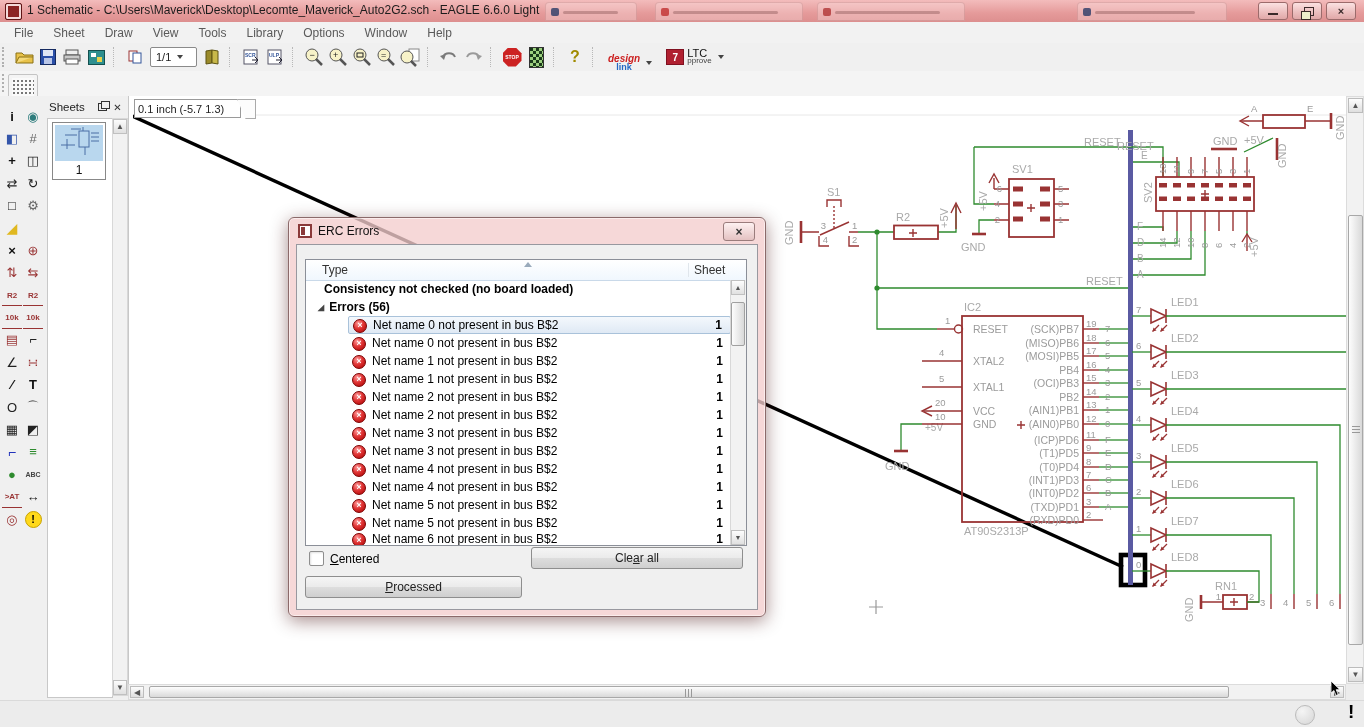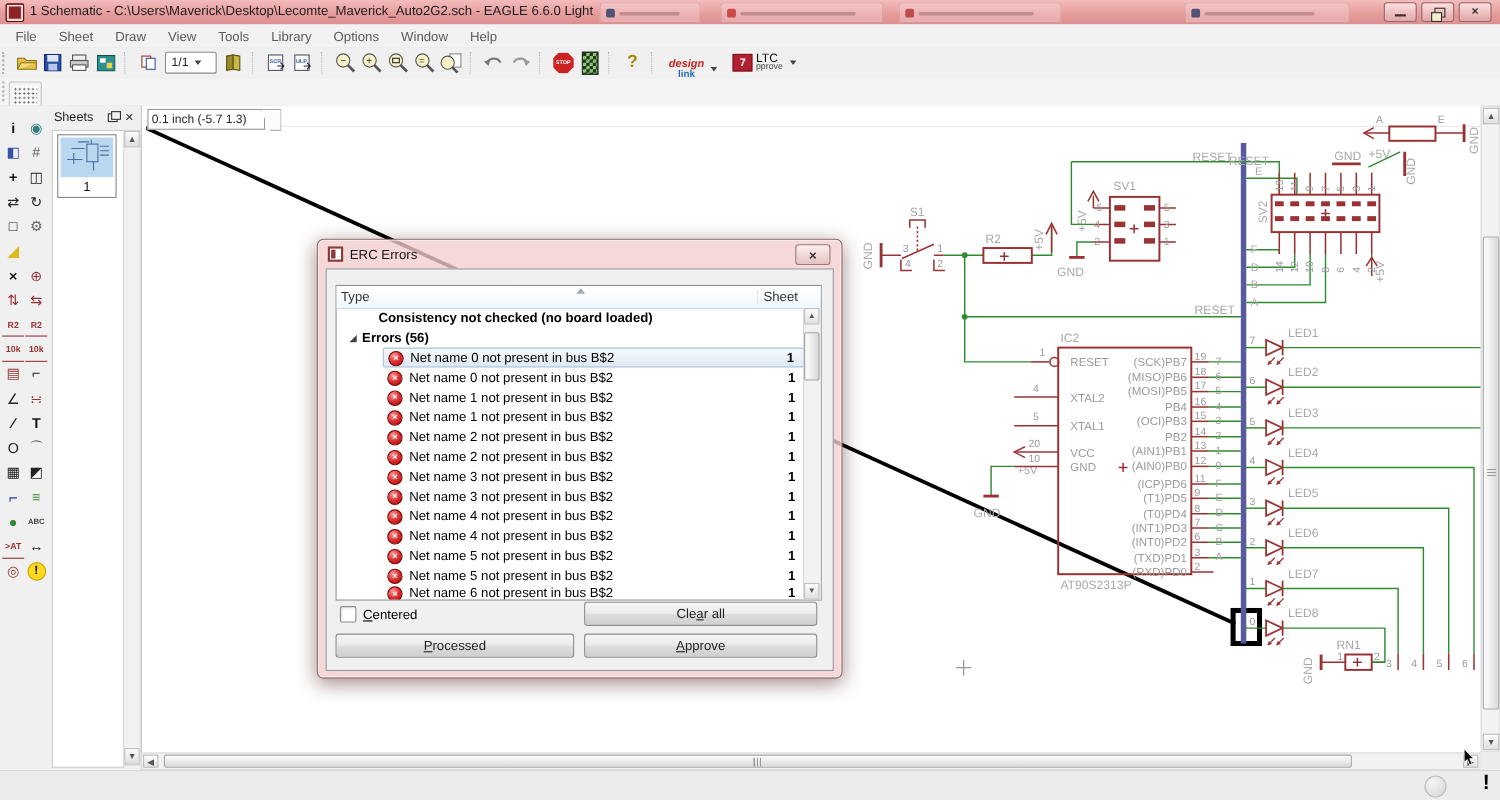--- a/index.html
+++ b/index.html
@@ -143,28 +143,28 @@
   #dlg-icon:before{content:"";position:absolute;left:1px;top:1px;width:4px;height:8px;background:#8b3a3a;}
   #dlg-title{position:absolute;left:29px;top:6px;font-size:12px;color:#111;}
   #dlg-close{position:absolute;right:10px;top:4px;width:30px;height:17px;border:1px solid #9a7c7c;border-radius:3px;
     background:linear-gradient(rgba(255,245,245,.85),rgba(225,190,190,.85));
     display:flex;align-items:center;justify-content:center;color:#333;font-size:12px;font-weight:bold;}
   #dlg-client{position:absolute;left:7px;top:26px;width:462px;height:366px;background:#f0f0f0;border:1px solid #98989f;box-sizing:border-box;}
 
   #erc-list{position:absolute;left:8px;top:14px;width:442px;height:287px;background:#fff;border:1px solid #8b8f98;box-sizing:border-box;}
   #erc-header{position:absolute;left:0;top:0;right:0;height:20px;background:linear-gradient(#ffffff,#f0f7fe);
     border-bottom:1px solid #c9d9e9;display:flex;align-items:center;}
-  #col-type{flex:1;padding-left:4px;color:#333;}
+  #col-type{flex:1;padding-left:16px;color:#333;}
   #col-sheet{width:52px;color:#333;border-left:1px solid #e0e6ec;padding-left:5px;}
   #sort-arrow{position:absolute;left:218px;top:2px;width:0;height:0;
     border-left:4px solid transparent;border-right:4px solid transparent;border-bottom:5px solid #99aabb;}
   #erc-rows{position:absolute;left:0;top:20px;width:425px;height:265px;overflow:hidden;}
   .erc-row{height:18px;display:flex;align-items:center;position:relative;color:#000;}
   .erc-row.bold{font-weight:bold;}
-  .row-consistency{padding-left:38px;}
+  .row-consistency{padding-left:18px;}
   .row-group{padding-left:12px;}
   .grp-arrow{font-size:8px;color:#444;margin-right:5px;}
   .row-err{margin-left:42px;}
   .row-err.sel{background:linear-gradient(#f4f8fc,#dfe9f4);border:1px solid #a9c2da;border-radius:2px;height:16px;}
   .row-err.clip{height:14px;overflow:hidden;align-items:flex-start;}
   .err-ico{width:14px;height:14px;min-width:14px;border-radius:50%;margin:1px 6px 0 4px;
     background:radial-gradient(circle at 35% 28%,#ff9a9a,#e03535 45%,#a80000);
     border:1px solid #7c0000;box-sizing:border-box;color:#fff;font-size:8.5px;font-weight:bold;
     display:flex;align-items:center;justify-content:center;line-height:1;}
   .err-txt{white-space:nowrap;}
@@ -917,19 +917,16 @@
       <div id="chk-row">
         <div id="chk-box"></div>
         <span><span></span><span class="mn">C</span><span>entered</span></span>
       </div>
       <div class="win-btn" id="btn-processed">
           <span><span></span><span class="mn">P</span><span>rocessed</span></span>
         </div>
       <div class="win-btn" id="btn-clear">
           <span><span>Cle</span><span class="mn">a</span><span>r all</span></span>
         </div>
-      <div class="win-btn" id="btn-approve">
-          <span><span></span><span class="mn">A</span><span>pprove</span></span>
-        </div>
     </div>
   </div>
 
 </div>
 
 </body></html>

